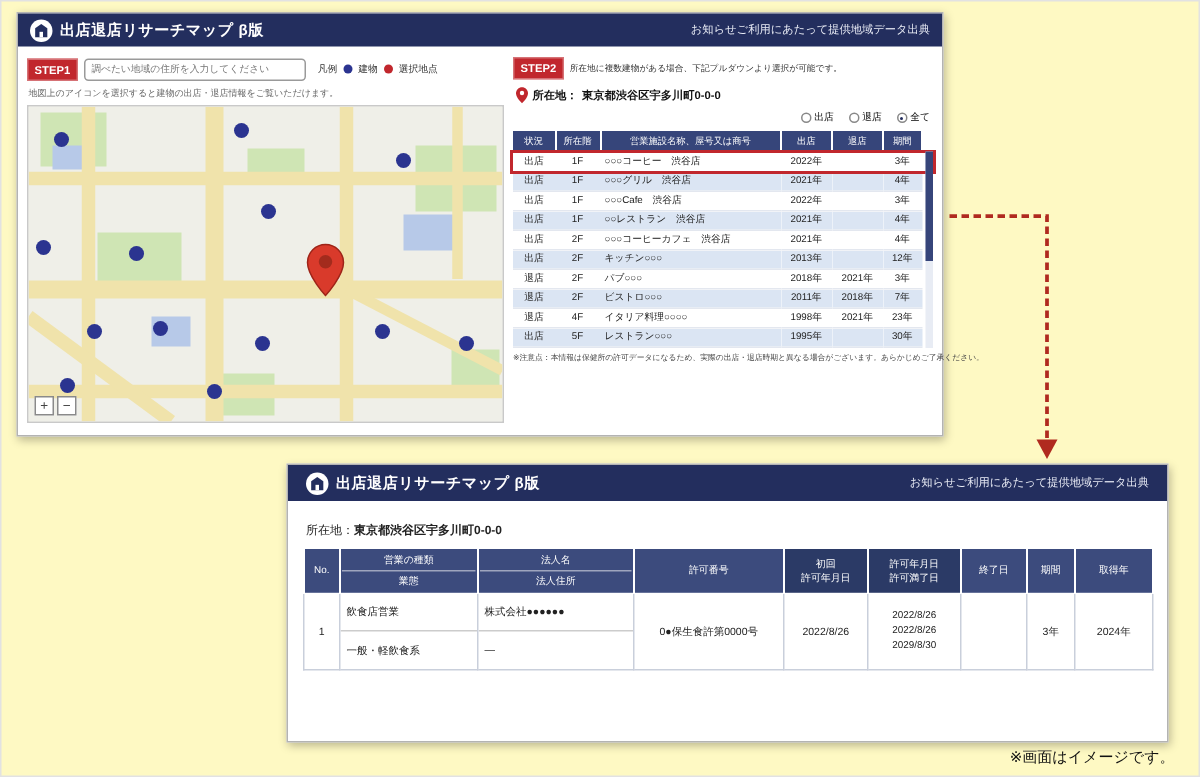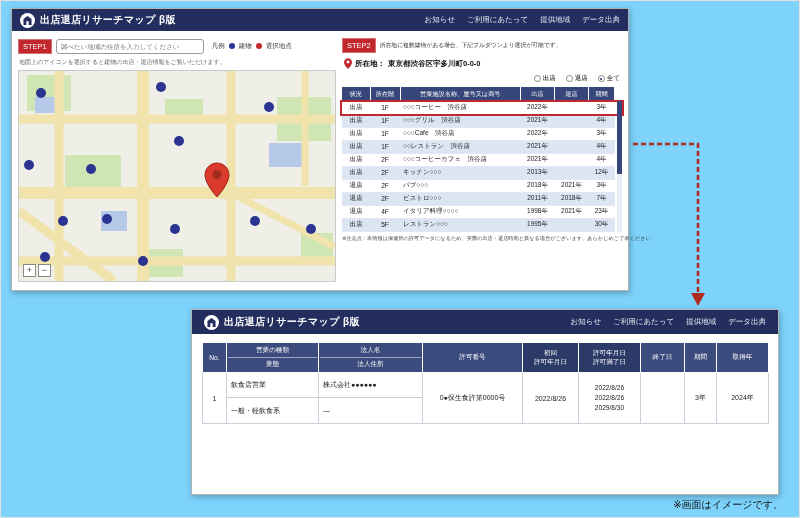--- a/index.html
+++ b/index.html
@@ -1,37 +1,37 @@
 <!DOCTYPE html>
 <html><head>
 <meta charset="utf-8">
 <style>
   *{margin:0;padding:0;box-sizing:border-box}
   html,body{width:800px;height:518px}
   body{font-family:"Liberation Sans","DejaVu Sans",sans-serif;background:#fff;position:relative;overflow:hidden}
-  .canvas{position:absolute;inset:0;background:#7dd3fc;border:1px solid #e2e2e2}
+  .canvas{position:absolute;inset:0;background:#fef9c3;border:1px solid #e2e2e2}
 
   
   .window{position:absolute;background:#fff;border:1px solid #b3b3b3;box-shadow:1px 2px 6px rgba(0,0,0,.28)}
   .map-window{left:10px;top:7px;width:618px;height:283px}
   .detail-window{left:190px;top:308px;width:588px;height:186px}
 
   .app-header{height:22px;background:#232e5e;display:flex;align-items:center;justify-content:space-between;padding:0 8px;color:#fff}
   .detail-window .app-header{height:24px;padding:0 12px}
   .brand{display:flex;align-items:center;gap:5px}
   .logo{width:15px;height:15px;border-radius:50%;background:#fff;display:flex;align-items:center;justify-content:center;flex:0 0 auto}
   .app-title{font-size:10px;font-weight:bold;letter-spacing:.4px;white-space:nowrap}
-  .hlinks{display:flex;gap:12px}
+  .hlinks{display:flex;gap:0}
   .hlinks a{font-size:7.5px;color:#e8ebf5;text-decoration:none;cursor:pointer;white-space:nowrap}
 
   
   .map-body{display:flex;padding:6px;gap:6px}
   .left-col{width:318px;flex:0 0 auto}
   .row1{display:flex;align-items:center;gap:4px;height:18px}
-  .step-badge{background:#c1272d;color:#fff;font-size:7.5px;font-weight:normal;padding:3px 5px;flex:0 0 auto;box-shadow:inset 0 0 0 1px rgba(255,255,255,.35);white-space:nowrap}
+  .step-badge{background:#c1272d;color:#fff;font-size:7.5px;font-weight:bold;padding:3px 5px;flex:0 0 auto;box-shadow:inset 0 0 0 1px rgba(255,255,255,.35);white-space:nowrap}
   .search-input{width:148px;height:15px;border:1px solid #9a9a9a;border-radius:3px;font-size:6.5px;padding:0 4px;color:#333}
   .legend{display:flex;align-items:center;gap:4px;font-size:6.5px;color:#333;margin-left:4px;white-space:nowrap}
   .dot{width:6px;height:6px;border-radius:50%;display:inline-block}
   .dot.navy{background:#2b3490}
   .dot.red{background:#c1272d}
   .help{font-size:6px;color:#666;margin:3px 0 3px 1px;white-space:nowrap}
   .map{position:relative;width:100%;height:212px;border:1px solid #c9c9c9;overflow:hidden;background:#f4f4ee}
   .zoom{position:absolute;left:4px;bottom:4px;display:flex;gap:2px}
   .zoom button{width:13px;height:13px;border:1px solid #8a8a8a;background:#fff;font-size:9px;line-height:1;color:#444;cursor:pointer;padding:0}
 
@@ -330,20 +330,23 @@
       </div>
       <nav class="hlinks">
         <a>お知らせ</a>
         <a>ご利用にあたって</a>
         <a>提供地域</a>
         <a>データ出典</a>
       </nav>
     </header>
 
     <div class="detail-body">
+      <div class="detail-addr">
+        <span>所在地：</span><span class="d-addr">東京都渋谷区宇多川町0-0-0</span>
+      </div>
 
       <table class="detail-table">
         <colgroup>
           <col style="width:24px">
             <col style="width:92px">
             <col style="width:104px">
             <col style="width:100px">
           <col style="width:56px">
             <col style="width:62px">
             <col style="width:44px">

